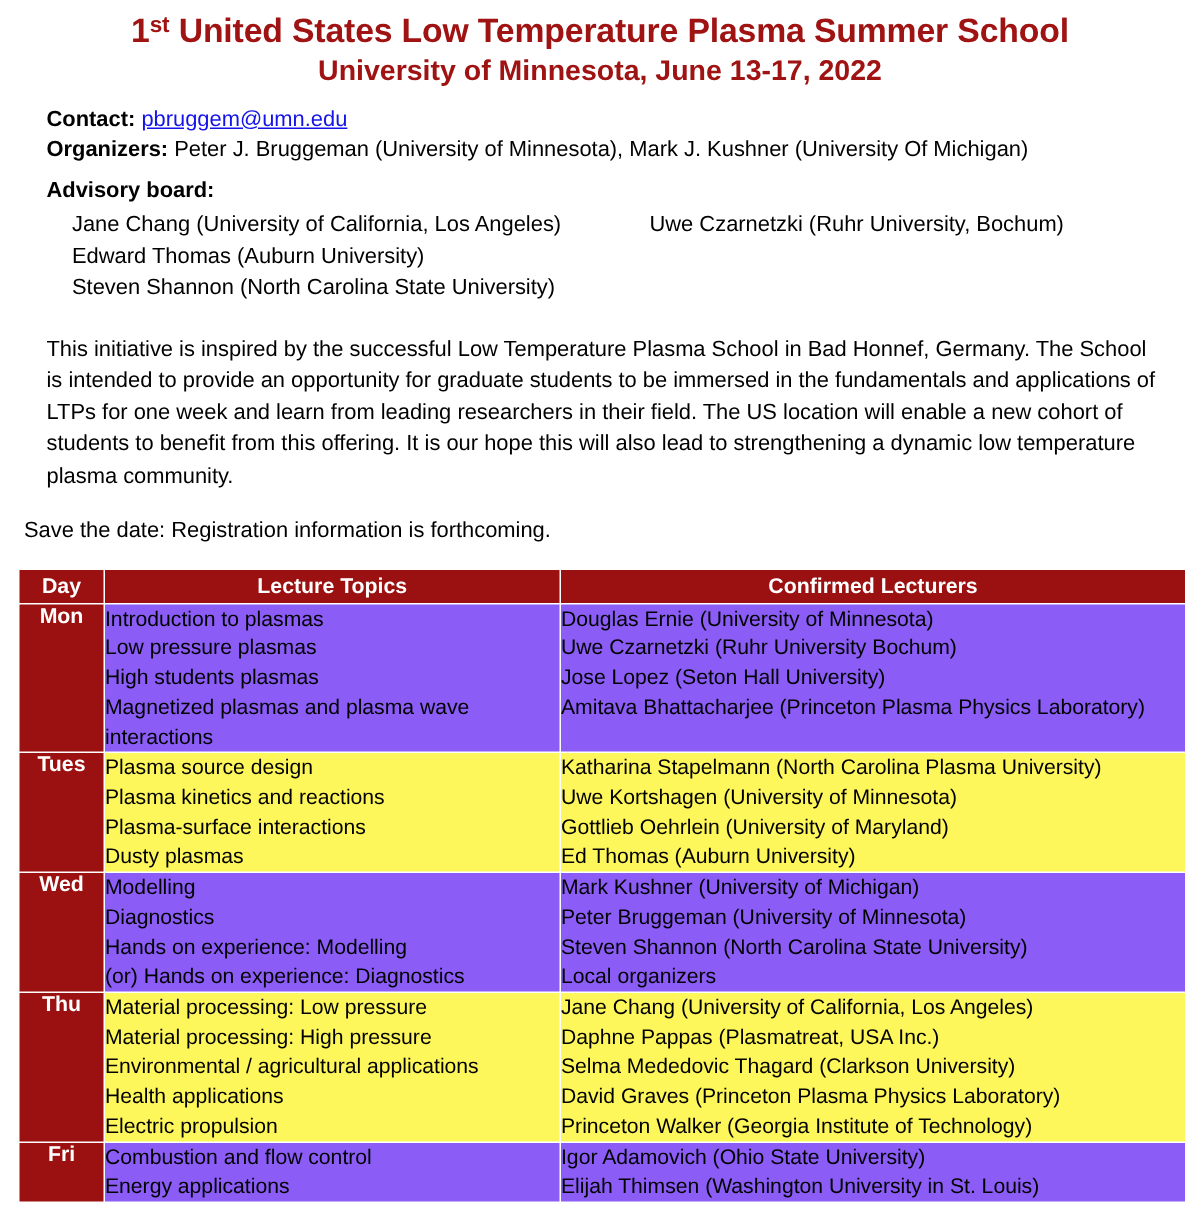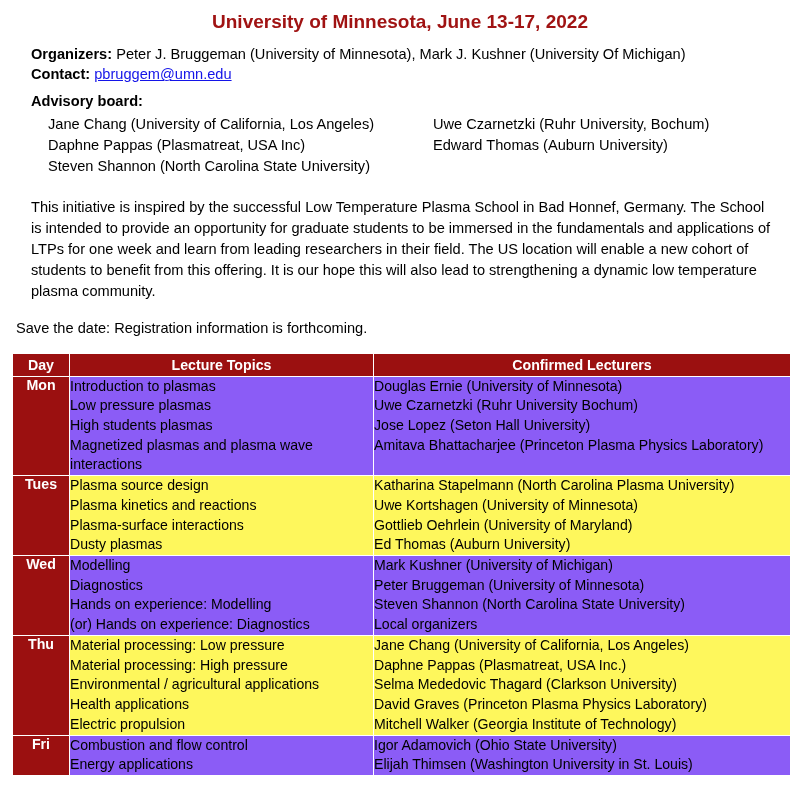--- a/index.html
+++ b/index.html
@@ -132,35 +132,35 @@
   tr.band-orange td.content-cell { background: #8b5cf6; }
   tr.band-yellow td.content-cell { background: #FEF75C; }
 
   .cell-line { white-space: nowrap; }
   .cell-line.wrapline { white-space: normal; }
 </style>
 </head>
 <body>
 
 <div class="title-block">
+  <div class="title-line1"><span>1</span><span class="ord">st</span><span> United States Low Temperature Plasma Summer School</span></div>
   <div class="title-line2">University of Minnesota, June 13-17, 2022</div>
 </div>
 
 <div class="info-block">
+  <div class="info-line"><b>Contact:</b>&nbsp;<a class="mail-link" href="#">pbruggem@umn.edu</a></div>
   <div class="info-line"><b>Organizers:</b><span> Peter J. Bruggeman (University of Minnesota), Mark J. Kushner (University Of Michigan)</span></div>
-  <div class="info-line"><b>Contact:</b>&nbsp;<a class="mail-link" href="#">pbruggem@umn.edu</a></div>
 
   <div class="advisory-title">Advisory board:</div>
   <div class="advisory-grid">
     <div class="adv-row">
       <div class="adv-col-a">Jane Chang (University of California, Los Angeles)</div>
       <div class="adv-col-b">Uwe Czarnetzki (Ruhr University, Bochum)</div>
     </div>
     <div class="adv-row">
-      <div class="adv-col-a">Daphne Pappas (Plasmatreat, USA Inc)</div>
       <div class="adv-col-b">Edward Thomas (Auburn University)</div>
     </div>
     <div class="adv-row">
       <div class="adv-col-a">Steven Shannon (North Carolina State University)</div>
       <div class="adv-col-b"></div>
     </div>
   </div>
 </div>
 
 <div class="body-para">This initiative is inspired by the successful Low Temperature Plasma School in Bad Honnef, Germany. The School is intended to provide an opportunity for graduate students to be immersed in the fundamentals and applications of LTPs for one week and learn from leading researchers in their field. The US location will enable a new cohort of students to benefit from this offering. It is our hope this will also lead to strengthening a dynamic low temperature plasma community.</div>
@@ -233,21 +233,21 @@
             <div class="cell-line">Material processing: High pressure</div>
             <div class="cell-line">Environmental / agricultural applications</div>
             <div class="cell-line">Health applications</div>
             <div class="cell-line wrapline">Electric propulsion</div>
           </td>
           <td class="content-cell">
             <div class="cell-line">Jane Chang (University of California, Los Angeles)</div>
             <div class="cell-line">Daphne Pappas (Plasmatreat, USA Inc.)</div>
             <div class="cell-line">Selma Mededovic Thagard (Clarkson University)</div>
             <div class="cell-line">David Graves (Princeton Plasma Physics Laboratory)</div>
-            <div class="cell-line wrapline">Mitchell Walker (Georgia Institute of Technology)</div>
+            <div class="cell-line wrapline">Princeton Walker (Georgia Institute of Technology)</div>
           </td>
         </tr>
         <tr class="band-orange">
           <td class="day-cell">Fri</td>
           <td class="content-cell">
             <div class="cell-line">Combustion and flow control</div>
             <div class="cell-line wrapline">Energy applications</div>
           </td>
           <td class="content-cell">
             <div class="cell-line">Igor Adamovich (Ohio State University)</div>

